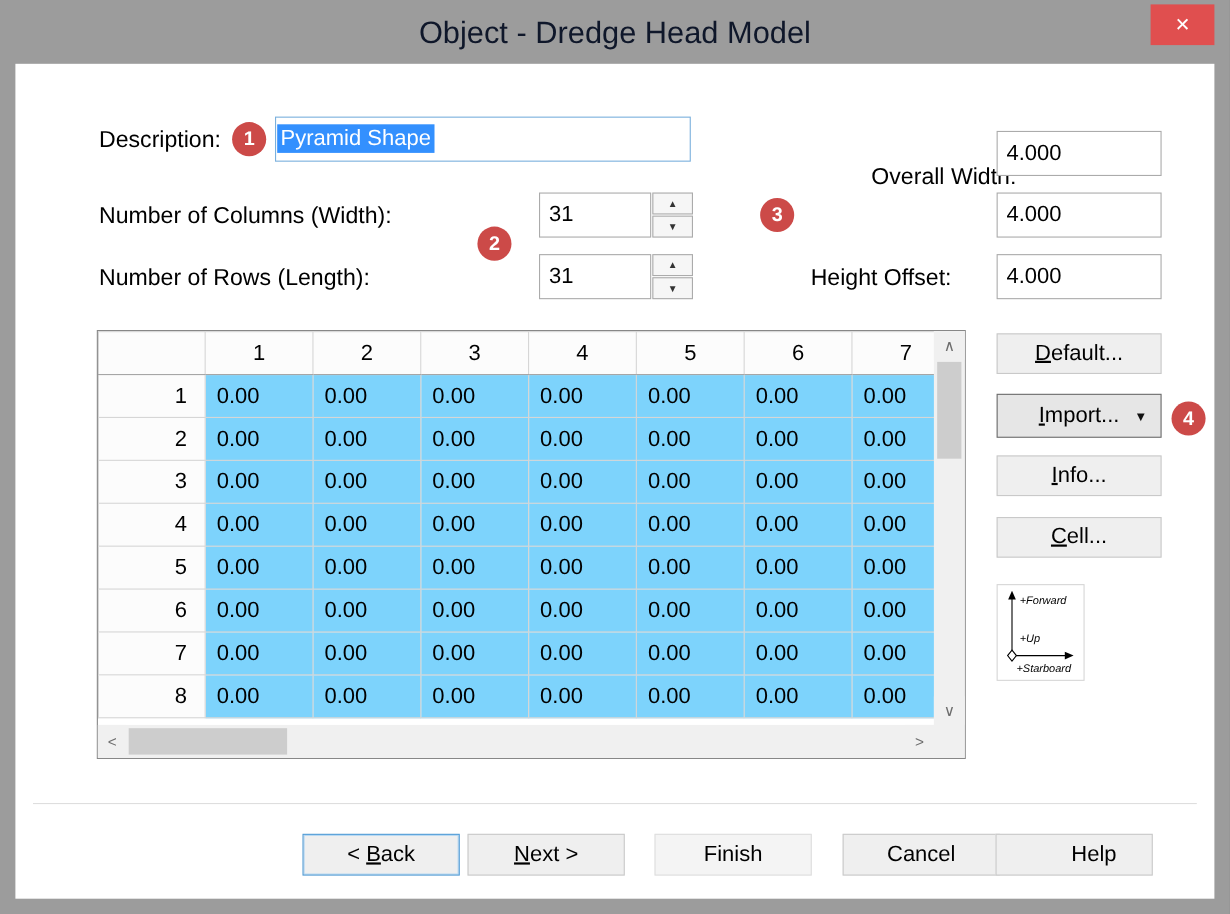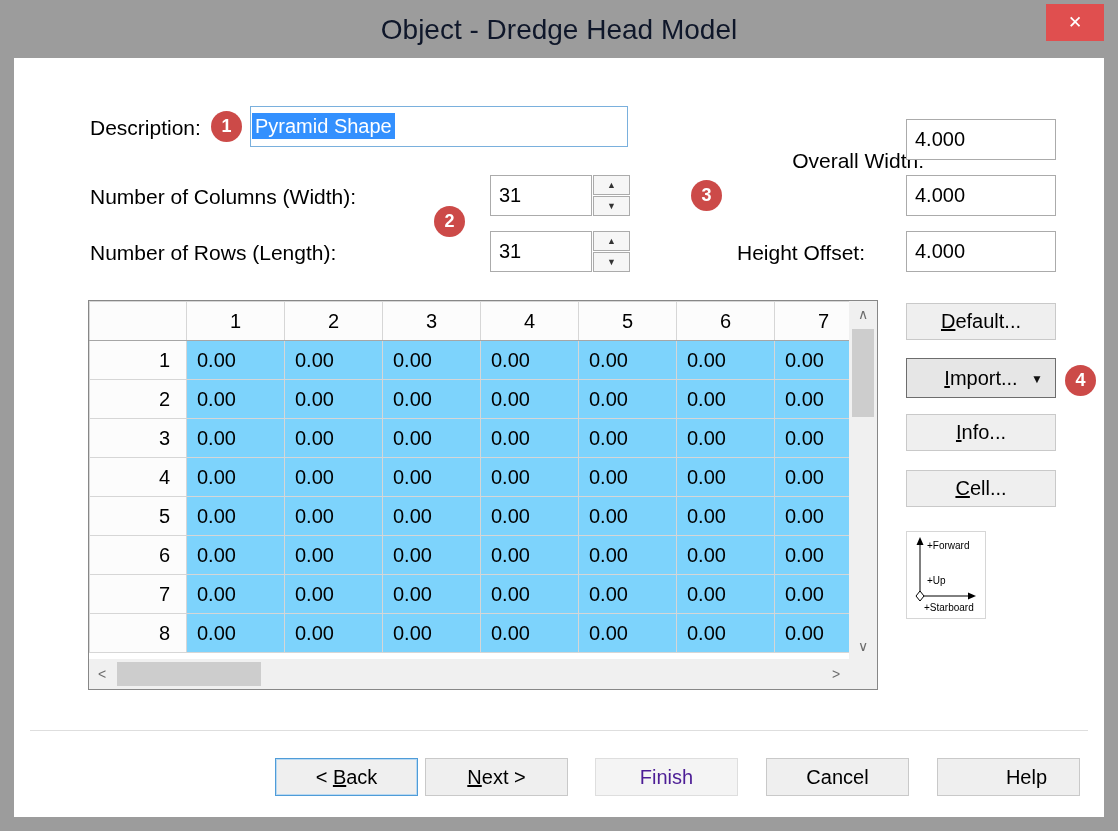--- a/index.html
+++ b/index.html
@@ -70,26 +70,26 @@
   .v-thumb { position: absolute; left: 3px; top: 28px; width: 22px; height: 88px; background: #cdcdcd; cursor: pointer; }
   .h-thumb { position: absolute; left: 28px; top: 3px; width: 144px; height: 24px; background: #cdcdcd; cursor: pointer; }
 
   .btn {
     position: absolute; background: #efefef; border: 1px solid #c9c9c9;
     font-size: 20px; color: #000; display: flex; align-items: center; justify-content: center;
     cursor: pointer; white-space: pre;
   }
   .btn.pressed { background: #e6e6e6; border-color: #6d6d6d; }
   .btn.focus { border: 1px solid #4f9cd8; box-shadow: 0 0 0 1px #b9d9f2 inset; }
-  .btn.disabled { color: #4c1d95; background: #f4f4f4; border-color: #dedede; cursor: default; }
+  .btn.disabled { color: #000000; background: #f4f4f4; border-color: #dedede; cursor: default; }
   .dd-arrow { position: absolute; right: 12px; top: 13px; font-size: 12px; color: #111; }
 
   .axis-box {
     position: absolute; left: 906px; top: 531px; width: 80px; height: 88px;
-    background: #fff; border: 1px solid #d6d6d6;
+    background: #fff; border: 1px solid #d6d6d6; font-style: italic;
   }
   .axis-box svg text { font-family: "Liberation Sans", "DejaVu Sans", sans-serif; font-size: 10px; fill: #000; }
 
   .divider { position: absolute; left: 30px; top: 730px; width: 1058px; height: 1px; background: #dedede; }
 </style>
 </head>
 <body>
 
 <div class="window">
 
@@ -298,17 +298,17 @@
   </div>
   <div class="btn" style="left:425px; top:758px; width:143px; height:38px;">
     <span></span><u>N</u><span>ext &gt;</span>
   </div>
   <div class="btn disabled" style="left:595px; top:758px; width:143px; height:38px;">
     <span>Finish</span>
   </div>
   <div class="btn" style="left:766px; top:758px; width:143px; height:38px;">
     <span>Cancel</span>
   </div>
-  <div class="btn" style="left:937px; top:758px; width:143px; height:38px;padding-left:36px;">
+  <div class="btn" style="left:905px; top:758px; width:143px; height:38px;padding-left:36px;">
     <span>Help</span>
   </div>
 
 </div>
 
 </body></html>

